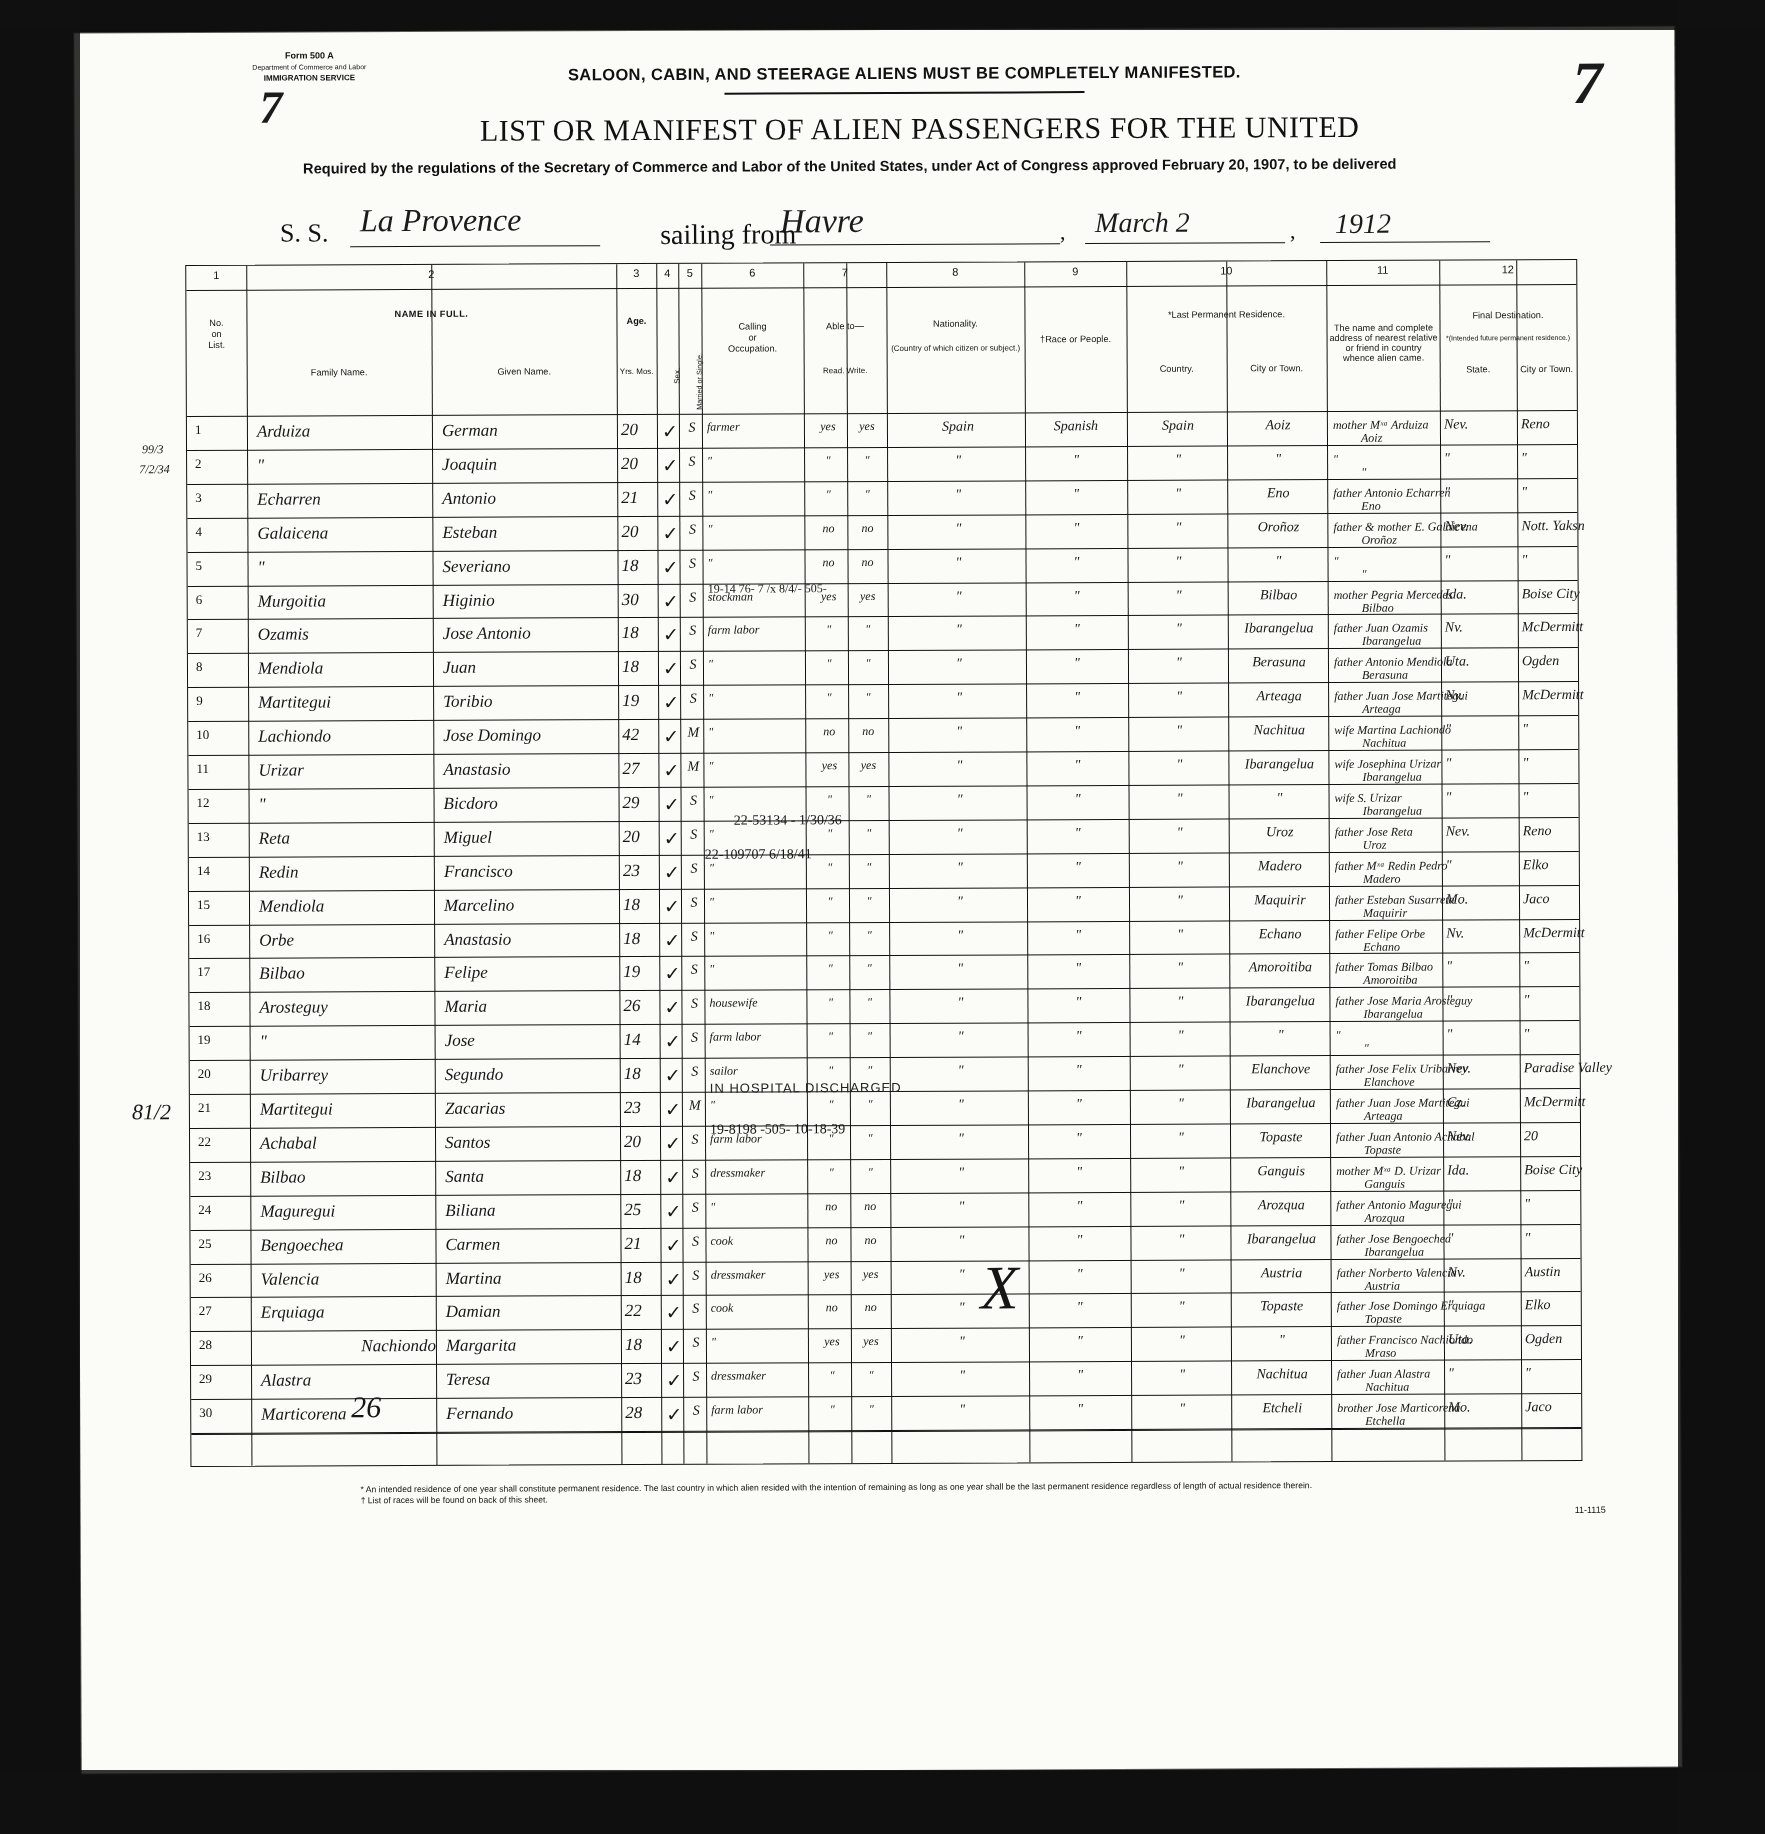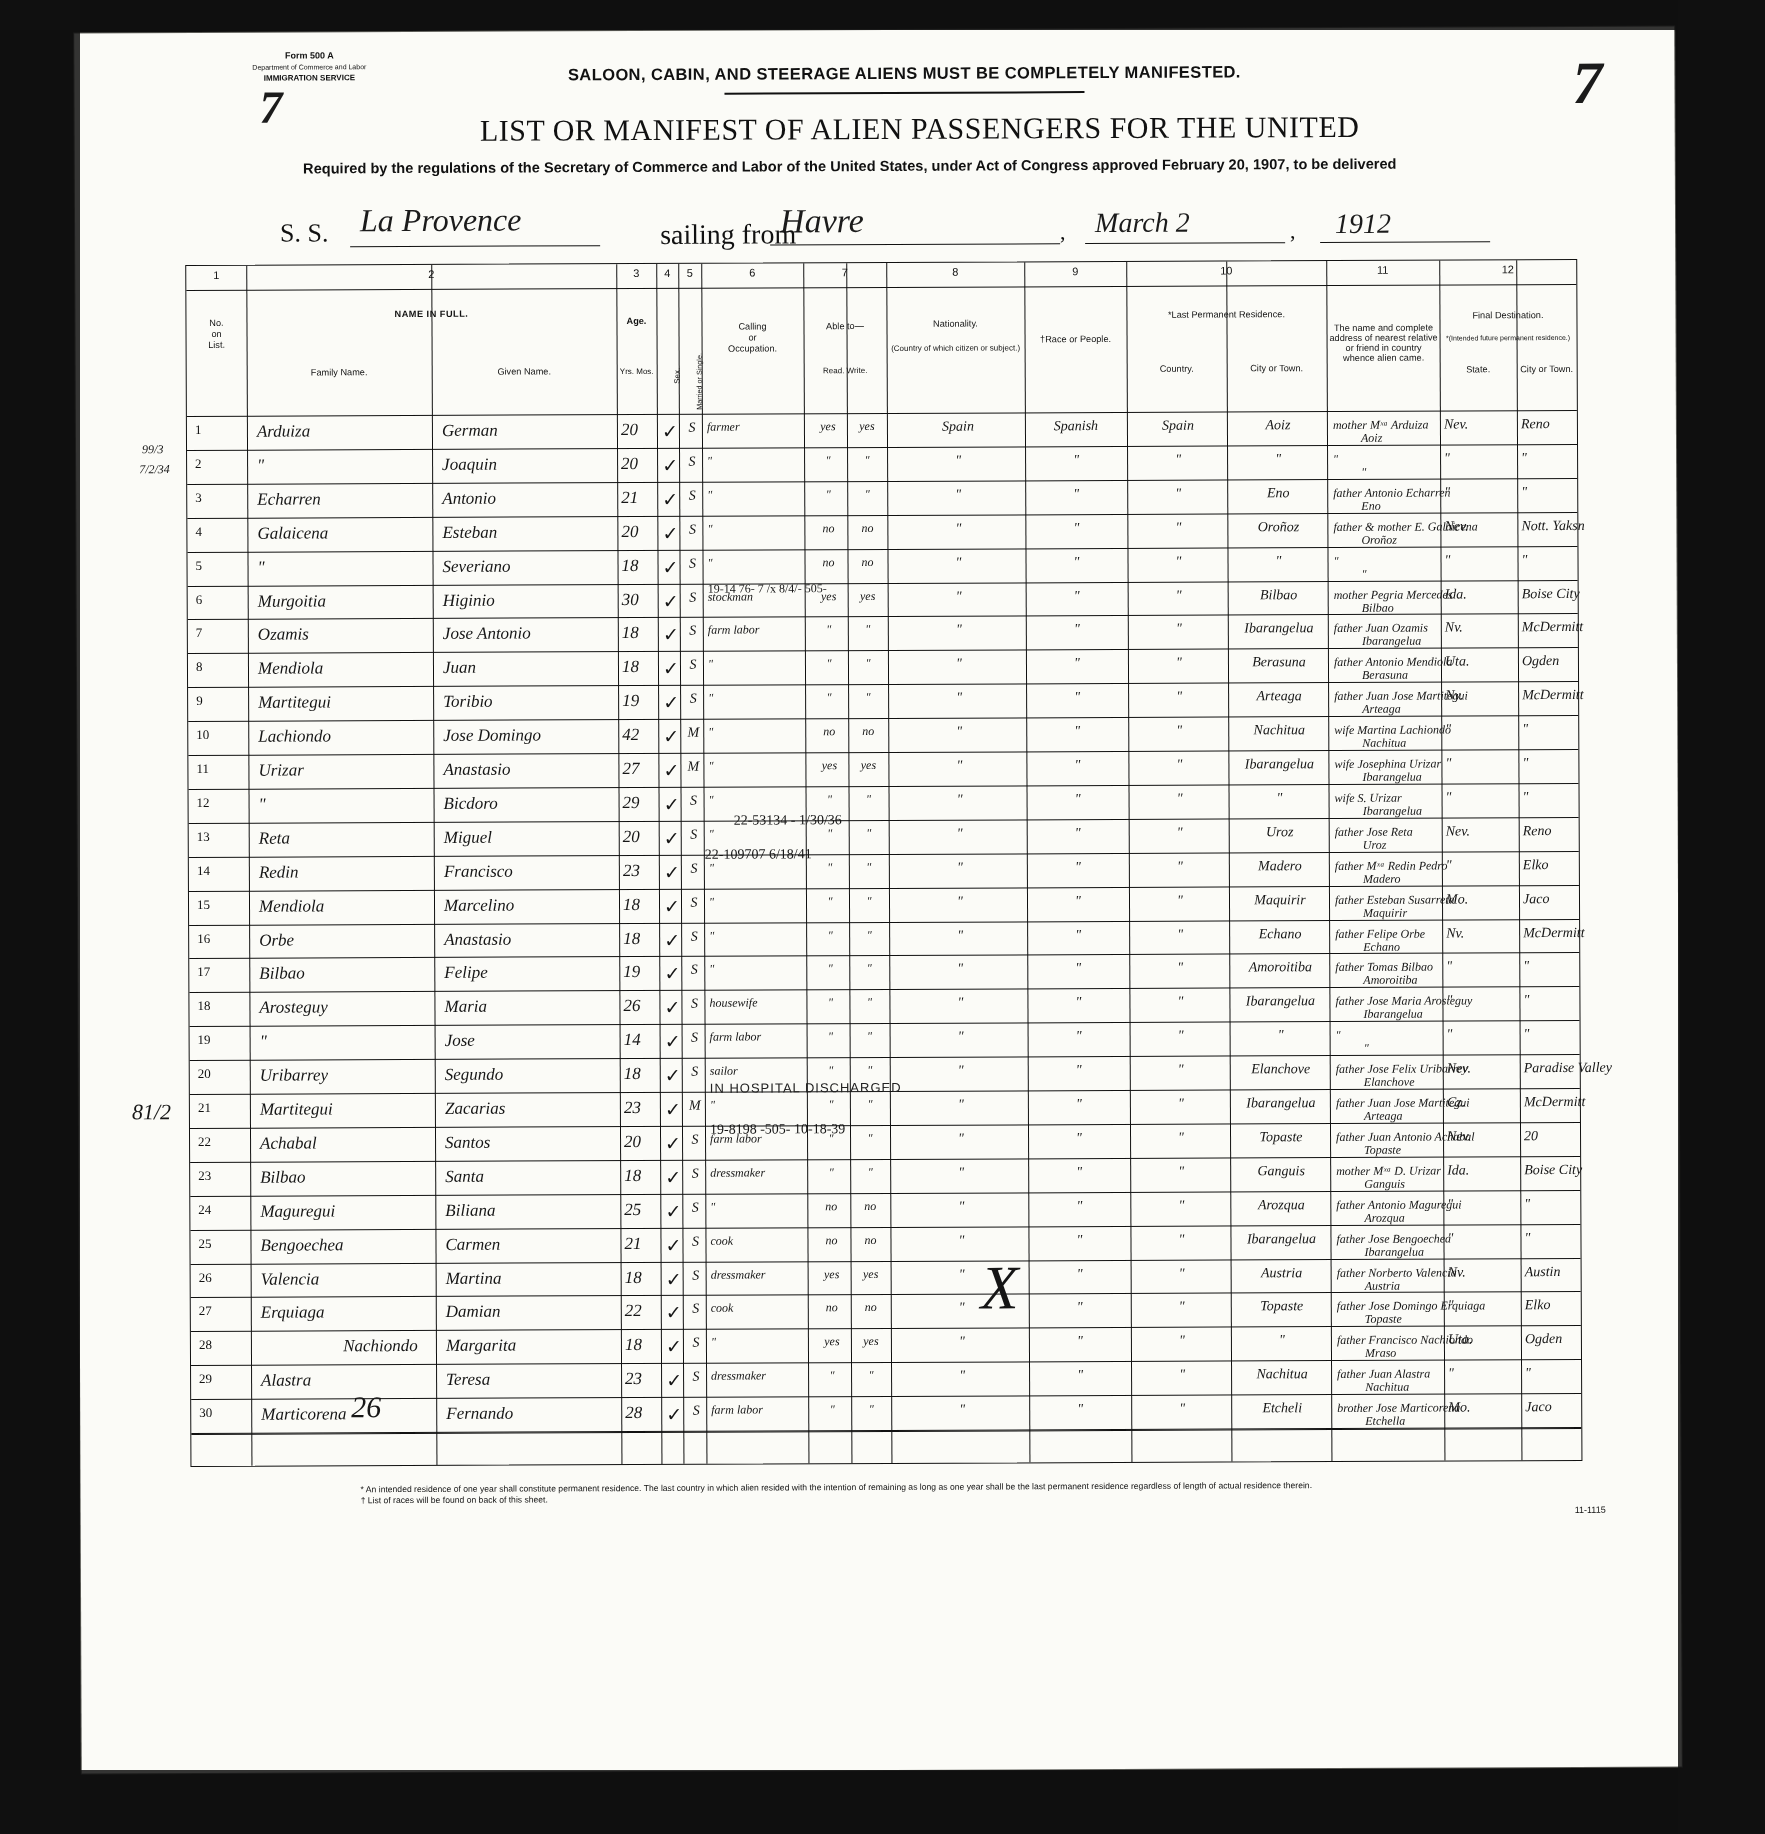--- a/index.html
+++ b/index.html
@@ -640,21 +640,21 @@
             <div class="cell-hw sm" style="left: 706px; top: 1037.4px; width: 130px; text-align: center;">"</div>
             <div class="cell-hw sm" style="left: 842px; top: 1037.4px; width: 94px; text-align: center;">"</div>
             <div class="cell-hw sm" style="left: 944px; top: 1037.4px; width: 94px; text-align: center;">"</div>
             <div class="cell-hw sm" style="left: 1044px; top: 1037.4px; width: 94px; text-align: center;">Topaste</div>
             <div class="cell-hw xs" style="left: 1146px; top: 1038.4px; width: 105px; text-align: left;">father  Jose Domingo Erquiaga</div>
             <div class="cell-hw xs" style="left: 1174px; top: 1051.4px; width: 105px;">Topaste</div>
             <div class="cell-hw sm" style="left: 1257px; top: 1037.4px; width: 72px; text-align: left;">"</div>
             <div class="cell-hw sm" style="left: 1334px; top: 1037.4px; width: 54px; text-align: left;">Elko</div>
             <div class="h" style="top: 1099.2px;"></div>
             <div class="rowlabel" style="left: 8px; top: 1071.3px; width: 50px; text-align: left;">28</div>
-            <div class="cell-hw" style="left: 70px; top: 1071.3px; width: 175px; text-align: center; margin-left: 32px;">Nachiondo</div>
+            <div class="cell-hw" style="left: 70px; top: 1071.3px; width: 175px; text-align: right;">Nachiondo</div>
             <div class="cell-hw" style="left: 255px; top: 1071.3px; width: 175px; text-align: left;">Margarita</div>
             <div class="cell-hw" style="left: 434px; top: 1071.3px; width: 34px; text-align: left;">18</div>
             <div class="tick" style="left: 474px; top: 1071.3px; width: 18px; text-align: center;">✓</div>
             <div class="cell-hw sm" style="left: 496px; top: 1071.3px; width: 18px; text-align: center;">S</div>
             <div class="cell-hw xs" style="left: 520px; top: 1071.3px; width: 96px; text-align: left;">"</div>
             <div class="cell-hw xs" style="left: 622px; top: 1071.3px; width: 38px; text-align: center;">yes</div>
             <div class="cell-hw xs" style="left: 662px; top: 1071.3px; width: 36px; text-align: center;">yes</div>
             <div class="cell-hw sm" style="left: 706px; top: 1071.3px; width: 130px; text-align: center;">"</div>
             <div class="cell-hw sm" style="left: 842px; top: 1071.3px; width: 94px; text-align: center;">"</div>
             <div class="cell-hw sm" style="left: 944px; top: 1071.3px; width: 94px; text-align: center;">"</div>

